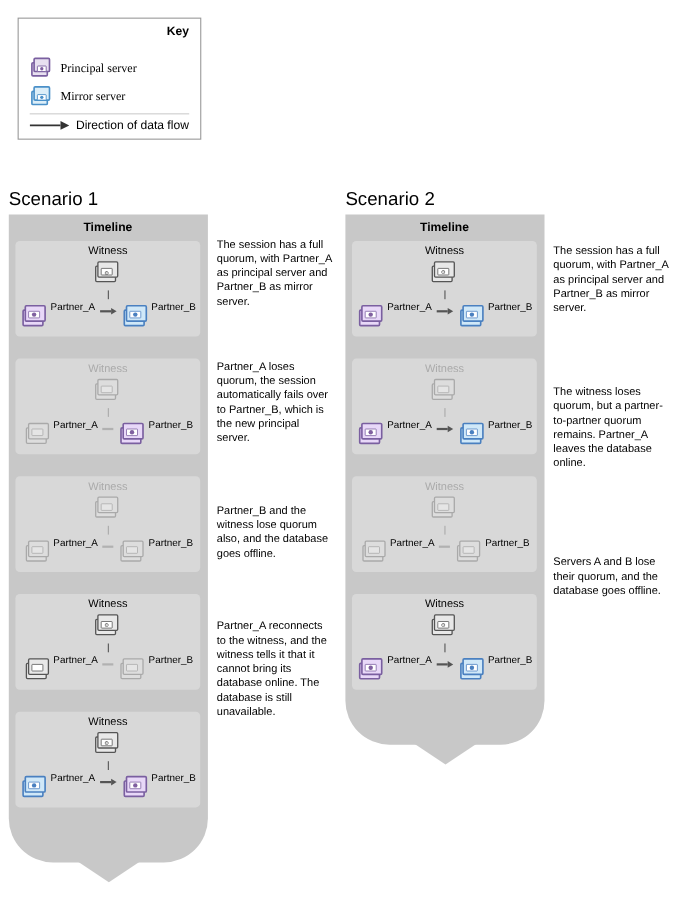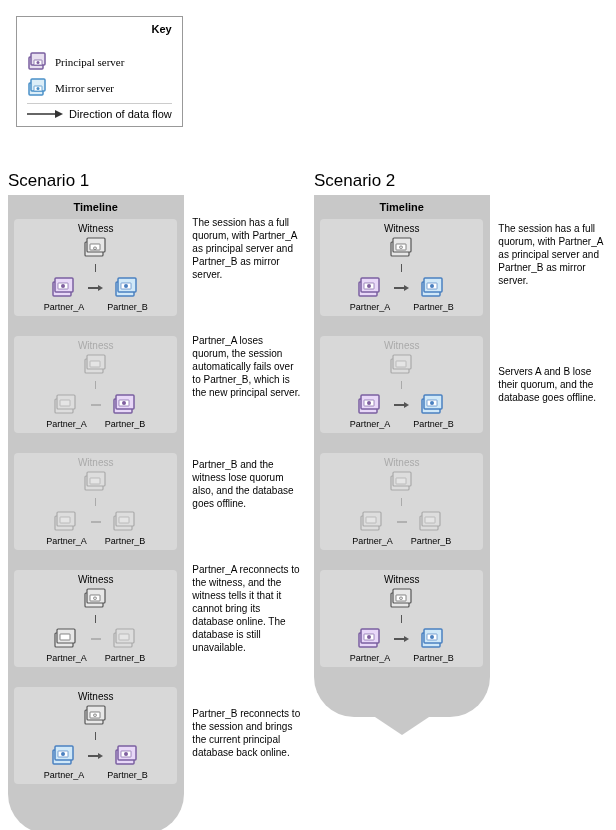--- a/index.html
+++ b/index.html
@@ -107,22 +107,21 @@
       margin-bottom: 2px;
     }
     .partners-row {
       display: flex;
       justify-content: center;
       align-items: center;
       gap: 2px;
     }
     .partner-col {
       display: flex;
-      flex-direction: column;
-      align-items: center;
+      align-items: flex-start;
     }
     .partner-label {
       font-size: 9px;
       text-align: center;
     }
 
     
     .desc-col {
       width: 120px;
       display: flex;
@@ -401,21 +400,20 @@
         <div class="timeline-arrow"></div>
       </div>
     </div>
   </div>
 
   <div class="desc-col" style="padding-top:50px; width:115px;">
     <div class="desc-item" style="height:118px; display:flex; align-items:center;">The session has a full quorum, with Partner_A as principal server and Partner_B as mirror server.</div>
     <div class="desc-item" style="height:118px; display:flex; align-items:center;">Partner_A loses quorum, the session automatically fails over to Partner_B, which is the new principal server.</div>
     <div class="desc-item" style="height:118px; display:flex; align-items:center;">Partner_B and the witness lose quorum also, and the database goes offline.</div>
     <div class="desc-item" style="height:130px; display:flex; align-items:center;">Partner_A reconnects to the witness, and the witness tells it that it cannot bring its database online. The database is still unavailable.</div>
-    <div class="desc-item" style="height:120px; display:flex; align-items:center;">Partner_B reconnects to the session and brings the current principal database back online.</div>
   </div>
 
   <div class="scenario-block" style="width:185px; margin-left:4px;">
     <div class="scenario-label">Scenario 2</div>
     <div class="timeline-wrapper">
       <div class="timeline-bg">
         <div class="timeline-label">Timeline</div>
 
         <div class="step">
           <div class="server-group">
@@ -576,16 +574,17 @@
           </div>
         </div>
 
         <div class="timeline-arrow"></div>
       </div>
     </div>
   </div>
 
   <div class="desc-col" style="padding-top:50px; width:115px;">
     <div class="desc-item" style="height:130px; display:flex; align-items:center;">The session has a full quorum, with Partner_A as principal server and Partner_B as mirror server.</div>
+    <div class="desc-item" style="height:140px; display:flex; align-items:center;">The witness loses quorum, but a partner-to-partner quorum remains. Partner_A leaves the database online.</div>
     <div class="desc-item" style="height:130px; display:flex; align-items:center;">Servers A and B lose their quorum, and the database goes offline.</div>
   </div>
 
 </div>
 
 </body></html>

